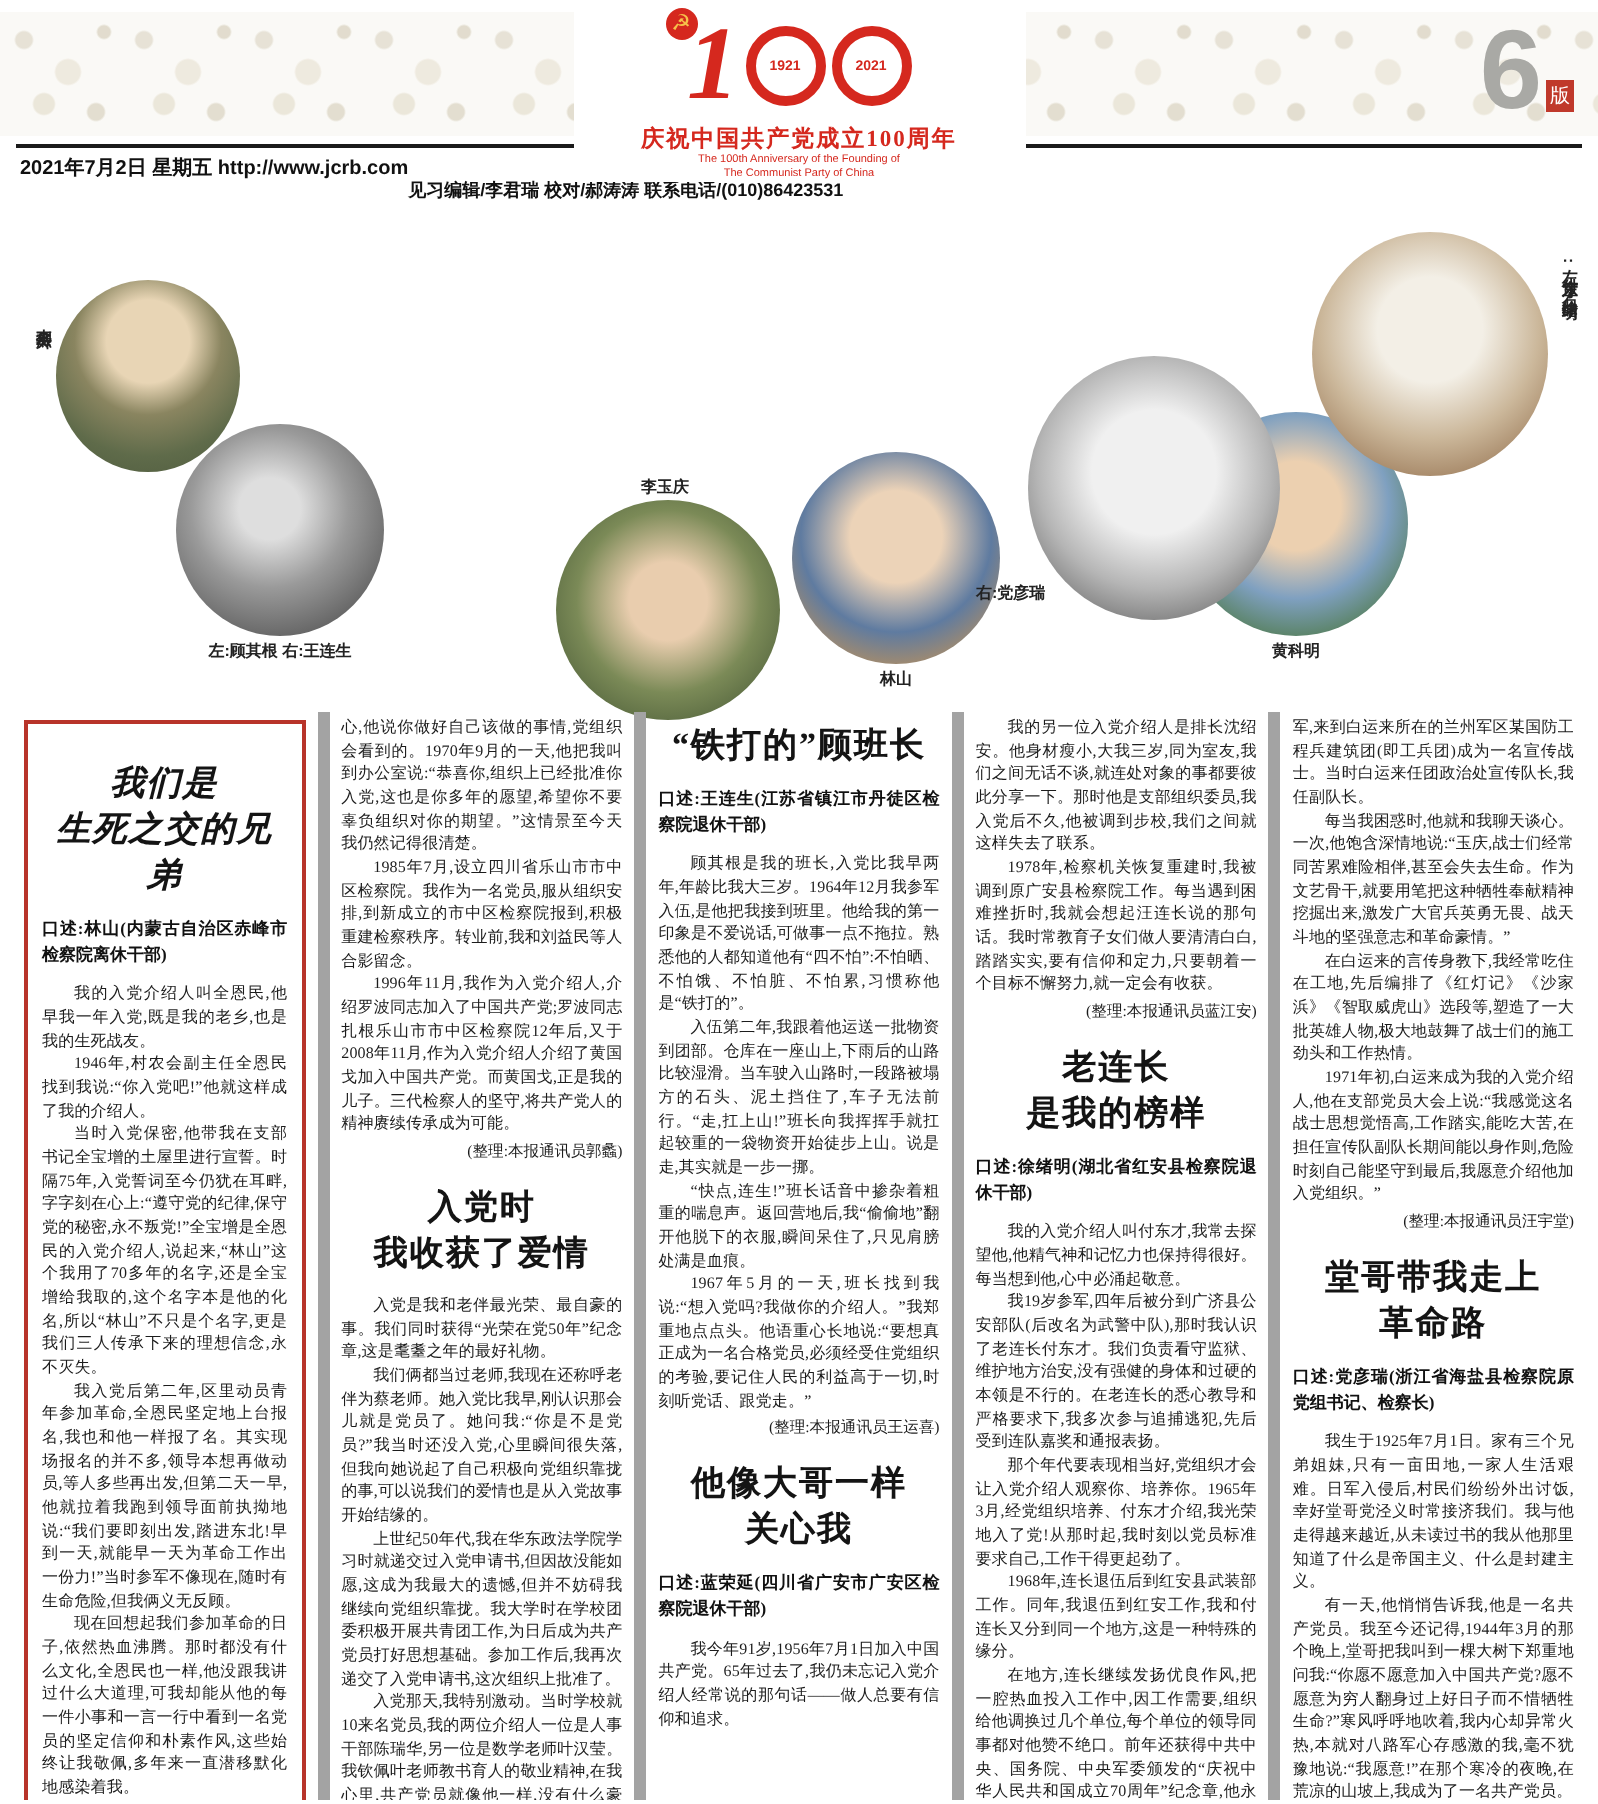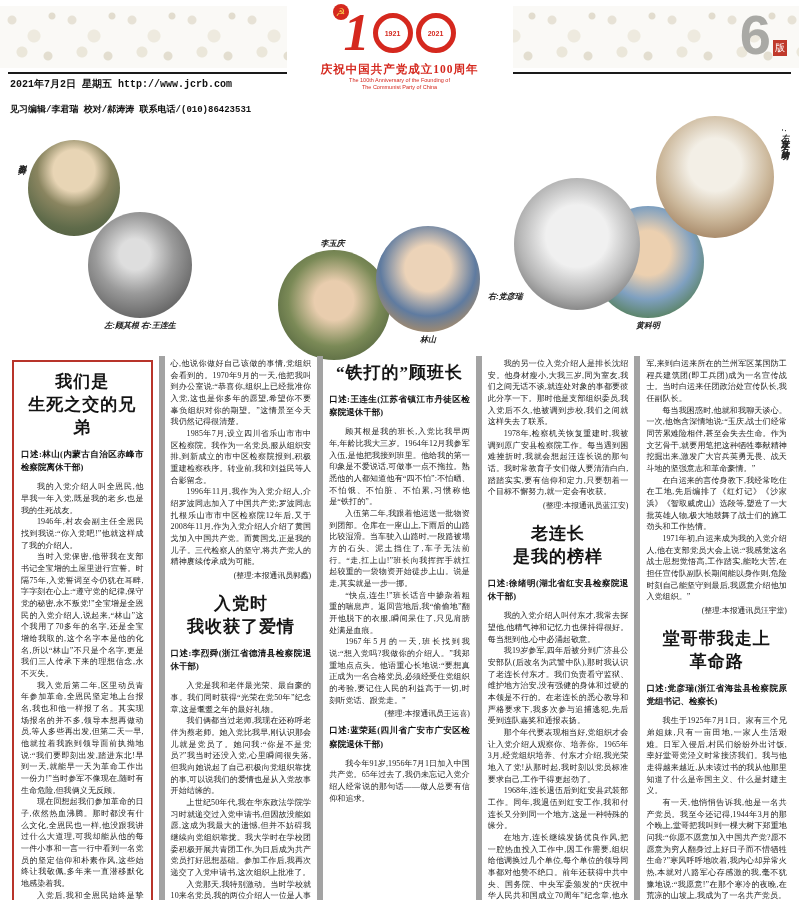--- a/index.html
+++ b/index.html
@@ -9,22 +9,22 @@
   .flower-band{position:absolute;top:6px;left:0;right:0;height:62px;opacity:.85;
     background-color:#faf9f5;
     background-image:
       radial-gradient(circle 7px at 12px 14px,#e3ded0 0 4px,transparent 5px),
       radial-gradient(circle 9px at 34px 30px,#ece7da 0 6px,transparent 7px),
       radial-gradient(circle 5px at 52px 10px,#ddd7c6 0 3px,transparent 4px),
       radial-gradient(circle 8px at 22px 46px,#e8e3d4 0 5px,transparent 6px),
       radial-gradient(circle 6px at 48px 50px,#dfd9c8 0 4px,transparent 5px);
     background-size:60px 60px;}
   .head-rule{position:absolute;top:72px;left:8px;right:8px;height:2px;background:#1a1a1a;}
-  .meta-row{position:absolute;top:77px;left:10px;right:10px;display:flex;justify-content:center;
-    font-family:Liberation Mono, monospace;flex-direction:column;}
+  .meta-row{position:absolute;top:77px;left:10px;right:10px;display:flex;justify-content:flex-start;
+    font-family:Liberation Sans, sans-serif;}
   .date-line{font-size:10px;font-weight:bold;color:#111;}
   .editors-line{font-size:9px;font-weight:bold;color:#111;margin-top:12px;}
   .pageno-wrap{position:absolute;top:10px;right:12px;z-index:3;display:flex;align-items:flex-end;}
   .pageno{font-size:56px;line-height:.9;font-weight:bold;color:#a9a9a5;font-family:"Liberation Sans",sans-serif;}
   .pageno-label{font-size:10px;color:#fff;background:#c0392b;padding:1px 2px;margin-left:2px;margin-bottom:4px;}
   
   .logo{position:absolute;top:4px;left:50%;transform:translateX(-50%);width:210px;background:#fff;
         text-align:center;z-index:2;padding:2px 8px 0 8px;}
   .logo-100{display:flex;align-items:center;justify-content:center;color:#d5281e;position:relative;height:54px;}
   .logo-one{font-size:52px;font-weight:900;font-style:italic;line-height:1;font-family:"Liberation Serif",serif;}
@@ -32,52 +32,52 @@
           color:#f6c24a;font-size:11px;line-height:16px;text-align:center;}
   .ring{width:30px;height:30px;border:5px solid #d5281e;border-radius:50%;display:flex;align-items:center;
         justify-content:center;font-size:7px;font-weight:bold;color:#d5281e;margin-left:3px;
         font-family:"Liberation Sans",sans-serif;}
   .slogan{color:#d5281e;font-weight:bold;font-size:11.5px;letter-spacing:1px;margin-top:2px;}
   .slogan-en{color:#d5281e;font-size:5.5px;line-height:1.25;font-family:"Liberation Sans",sans-serif;}
   
   .main-title{position:absolute;top:88px;left:110px;right:110px;margin:0;text-align:center;
     font-size:46px;font-weight:900;color:#d0372b;letter-spacing:5px;z-index:1;}
   
-  .photo{position:absolute;font-style:italic;}
+  .photo{position:absolute;}
   .circ{border-radius:50%;width:100%;height:100%;}
   .plabel{position:absolute;font-size:8px;font-weight:bold;color:#222;font-family:"Liberation Sans",sans-serif;}
   .label-left-v{left:-13px;top:18px;writing-mode:vertical-rl;letter-spacing:1px;}
   .label-right-v{right:-15px;top:12px;writing-mode:vertical-rl;letter-spacing:1px;}
   .label-bottom{left:50%;transform:translateX(-50%);bottom:-13px;white-space:nowrap;}
   .label-top{top:-12px;left:38%;white-space:nowrap;}
   .label-bl{bottom:8px;left:-26px;white-space:nowrap;}
   .p1{left:28px;top:140px;width:92px;height:96px;}
   .p1 .circ{background:radial-gradient(circle at 50% 32%,#e8d5b5 0 26%,#8a8560 46%,#5f6b4a 72%,#4e5a3e);}
   .p2{left:88px;top:212px;width:104px;height:106px;}
   .p2 .circ{background:radial-gradient(circle at 45% 40%,#dedede 0 18%,#9a9a9a 46%,#666 76%,#4a4a4a);}
   .p3{left:194px;top:186px;width:98px;height:100px;}
   .p3 .circ{background:radial-gradient(circle at 50% 38%,#e9e9e9 0 24%,#a8a8a8 52%,#5c5c5c 82%);}
   .p4{left:278px;top:250px;width:112px;height:110px;}
   .p4 .circ{background:radial-gradient(circle at 50% 46%,#e9cdae 0 24%,#7b8a57 56%,#55663f 82%);}
-  .p5{left:376px;top:226px;width:104px;height:106px;}
+  .p5{left:396px;top:226px;width:104px;height:106px;}
   .p5 .circ{background:radial-gradient(circle at 50% 40%,#ecd3b8 0 28%,#5f7ba0 58%,#b8905e 86%);}
   .p6{left:514px;top:178px;width:126px;height:132px;}
   .p6 .circ{background:radial-gradient(circle at 50% 44%,#f0f0f0 0 32%,#b5b5b5 60%,#6e6e6e 86%);}
   .p7{left:592px;top:206px;width:112px;height:112px;}
   .p7 .circ{background:radial-gradient(circle at 50% 42%,#ecd0b0 0 26%,#7fa0c0 54%,#4f7a4a 84%);}
   .p8{left:656px;top:116px;width:118px;height:122px;}
   .p8 .circ{background:radial-gradient(circle at 50% 40%,#f3efe6 0 28%,#cbb79a 58%,#9c7b5a 86%);}
   
   .columns{position:absolute;top:356px;left:6px;right:6px;bottom:2px;display:flex;}
   .col{flex:1 1 0;padding:2px 6px 0 6px;overflow:hidden;}
   .col + .col{border-left:6px solid #a3a3a3;}
   .boxed{border:2px solid #b8342a;padding:5px 7px;margin:2px 0 8px 0;}
   .art-head{font-size:17px;text-align:center;font-weight:800;margin:12px 0 8px 0;line-height:1.35;
             letter-spacing:1px;color:#141414;}
-  .boxed .art-head{margin-top:4px;}
+  .boxed .art-head{margin-top:14px;font-style:italic;}
   .col > .art-head:first-child{margin-top:4px;}
   .byline{font-size:8.5px;line-height:1.55;margin:2px 0 7px 0;color:#111;font-weight:bold;text-align:justify;}
   .para{font-size:8px;line-height:1.46;text-align:justify;text-indent:2em;margin:0;color:#1c1c1c;
         letter-spacing:.1px;}
   .para.noind{text-indent:0;}
   .credit{font-size:7.8px;text-align:right;margin:2px 0 5px 0;color:#1c1c1c;}
 </style>
 </head>
 <body>
 
@@ -152,34 +152,34 @@
           <p class="para">入党后,我和全恩民始终是挚友,因为我们是生死之交的患难兄弟,更是跟着党一起成长的战友伙伴!</p>
           <p class="credit">(整理:本报记者沈静芳 通讯员刘文欣 张金硕)</p>
         </div>
       </div>
     <div class="col">
         <p class="para noind">心,他说你做好自己该做的事情,党组织会看到的。1970年9月的一天,他把我叫到办公室说:“恭喜你,组织上已经批准你入党,这也是你多年的愿望,希望你不要辜负组织对你的期望。”这情景至今天我仍然记得很清楚。</p>
         <p class="para">1985年7月,设立四川省乐山市市中区检察院。我作为一名党员,服从组织安排,到新成立的市中区检察院报到,积极重建检察秩序。转业前,我和刘益民等人合影留念。</p>
         <p class="para">1996年11月,我作为入党介绍人,介绍罗波同志加入了中国共产党;罗波同志扎根乐山市市中区检察院12年后,又于2008年11月,作为入党介绍人介绍了黄国戈加入中国共产党。而黄国戈,正是我的儿子。三代检察人的坚守,将共产党人的精神赓续传承成为可能。</p>
         <p class="credit">(整理:本报通讯员郭蠡)</p>
         <h2 class="art-head">入党时<br>我收获了爱情</h2>
-        <p class="byline">口述:李烈舜(浙江省德清县检察院退休干部)</p>
         <p class="para">入党是我和老伴最光荣、最自豪的事。我们同时获得“光荣在党50年”纪念章,这是耄耋之年的最好礼物。</p>
         <p class="para">我们俩都当过老师,我现在还称呼老伴为蔡老师。她入党比我早,刚认识那会儿就是党员了。她问我:“你是不是党员?”我当时还没入党,心里瞬间很失落,但我向她说起了自己积极向党组织靠拢的事,可以说我们的爱情也是从入党故事开始结缘的。</p>
         <p class="para">上世纪50年代,我在华东政法学院学习时就递交过入党申请书,但因故没能如愿,这成为我最大的遗憾,但并不妨碍我继续向党组织靠拢。我大学时在学校团委积极开展共青团工作,为日后成为共产党员打好思想基础。参加工作后,我再次递交了入党申请书,这次组织上批准了。</p>
         <p class="para">入党那天,我特别激动。当时学校就10来名党员,我的两位介绍人一位是人事干部陈瑞华,另一位是数学老师叶汉莹。我钦佩叶老师教书育人的敬业精神,在我心里,共产党员就像他一样,没有什么豪言壮语,但在工作岗位上却兢兢业业,为人民服务,这是对“共产党员”最好的注脚。</p>
       </div>
     <div class="col">
         <h2 class="art-head">“铁打的”顾班长</h2>
         <p class="byline">口述:王连生(江苏省镇江市丹徒区检察院退休干部)</p>
         <p class="para">顾其根是我的班长,入党比我早两年,年龄比我大三岁。1964年12月我参军入伍,是他把我接到班里。他给我的第一印象是不爱说话,可做事一点不拖拉。熟悉他的人都知道他有“四不怕”:不怕晒、不怕饿、不怕脏、不怕累,习惯称他是“铁打的”。</p>
         <p class="para">入伍第二年,我跟着他运送一批物资到团部。仓库在一座山上,下雨后的山路比较湿滑。当车驶入山路时,一段路被塌方的石头、泥土挡住了,车子无法前行。“走,扛上山!”班长向我挥挥手就扛起较重的一袋物资开始徒步上山。说是走,其实就是一步一挪。</p>
         <p class="para">“快点,连生!”班长话音中掺杂着粗重的喘息声。返回营地后,我“偷偷地”翻开他脱下的衣服,瞬间呆住了,只见肩膀处满是血痕。</p>
         <p class="para">1967年5月的一天,班长找到我说:“想入党吗?我做你的介绍人。”我郑重地点点头。他语重心长地说:“要想真正成为一名合格党员,必须经受住党组织的考验,要记住人民的利益高于一切,时刻听党话、跟党走。”</p>
         <p class="credit">(整理:本报通讯员王运喜)</p>
+        <h2 class="art-head">他像大哥一样<br>关心我</h2>
         <p class="byline">口述:蓝荣延(四川省广安市广安区检察院退休干部)</p>
         <p class="para">我今年91岁,1956年7月1日加入中国共产党。65年过去了,我仍未忘记入党介绍人经常说的那句话——做人总要有信仰和追求。</p>
       </div>
     <div class="col">
         <p class="para">我的另一位入党介绍人是排长沈绍安。他身材瘦小,大我三岁,同为室友,我们之间无话不谈,就连处对象的事都要彼此分享一下。那时他是支部组织委员,我入党后不久,他被调到步校,我们之间就这样失去了联系。</p>
         <p class="para">1978年,检察机关恢复重建时,我被调到原广安县检察院工作。每当遇到困难挫折时,我就会想起汪连长说的那句话。我时常教育子女们做人要清清白白,踏踏实实,要有信仰和定力,只要朝着一个目标不懈努力,就一定会有收获。</p>
         <p class="credit">(整理:本报通讯员蓝江安)</p>
         <h2 class="art-head">老连长<br>是我的榜样</h2>
         <p class="byline">口述:徐绪明(湖北省红安县检察院退休干部)</p>
         <p class="para">我的入党介绍人叫付东才,我常去探望他,他精气神和记忆力也保持得很好。每当想到他,心中必涌起敬意。</p>

